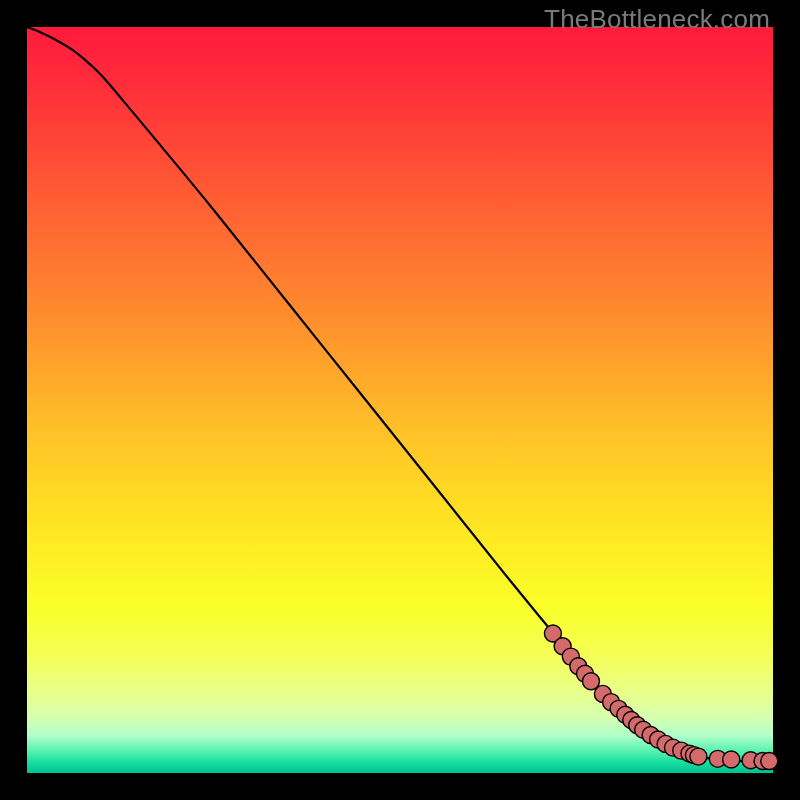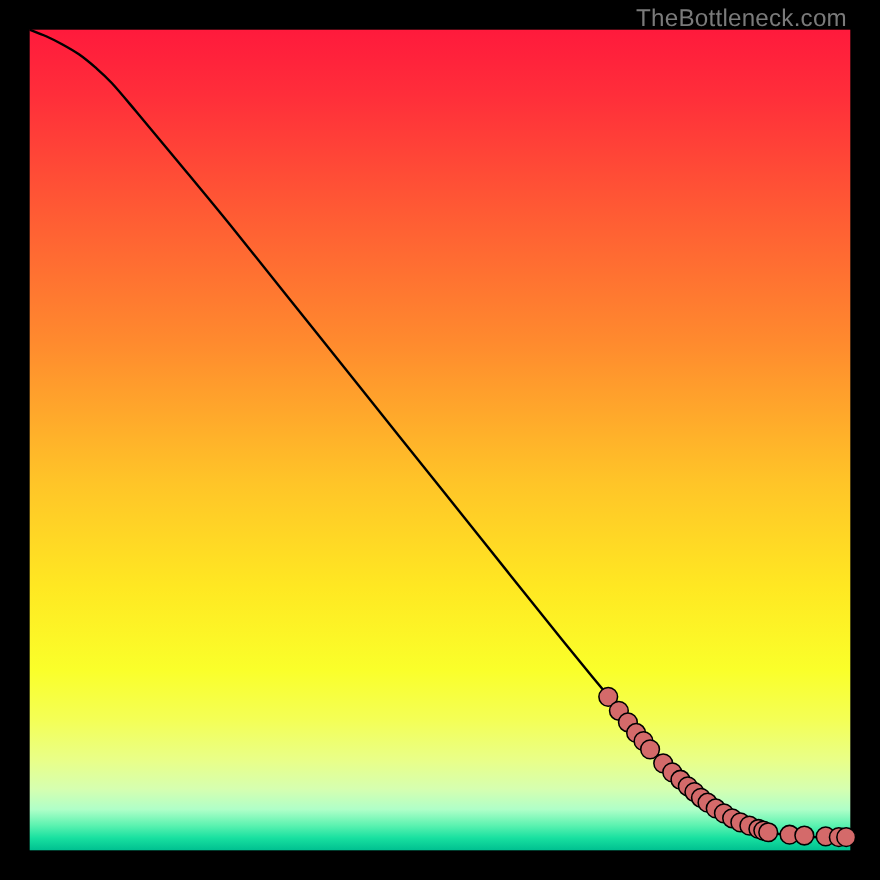--- a/index.html
+++ b/index.html
@@ -46,21 +46,21 @@
     top: 0;
     width: 746px;
     height: 746px;
     overflow: visible;
   }
   .watermark {
     position: absolute;
     top: 4px;
     right: 30px;
     color: #7a7a7a;
-    font-size: 22px;
+    font-size: 26px;
     font-weight: 500;
     letter-spacing: 0.2px;
     user-select: none;
   }
 </style>
 </head>
 <body>
 
 <div class="frame">
   <div class="gradient"></div>

